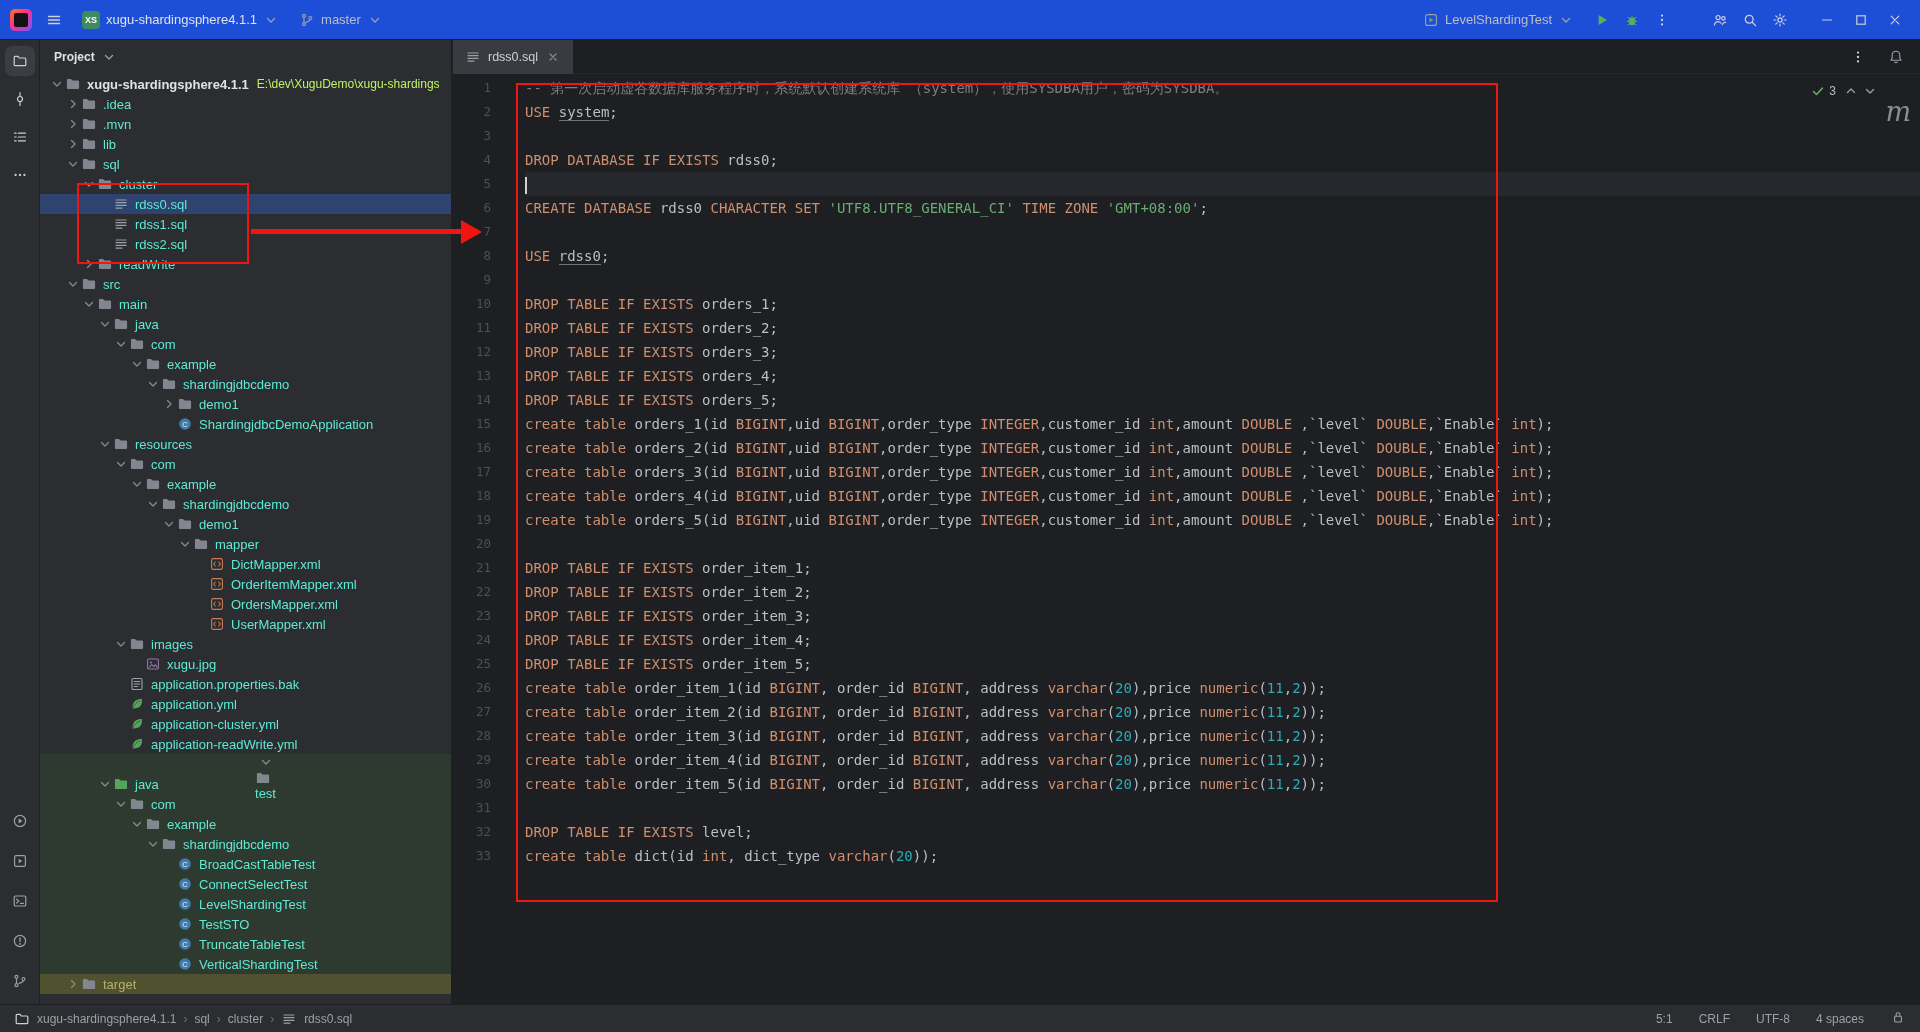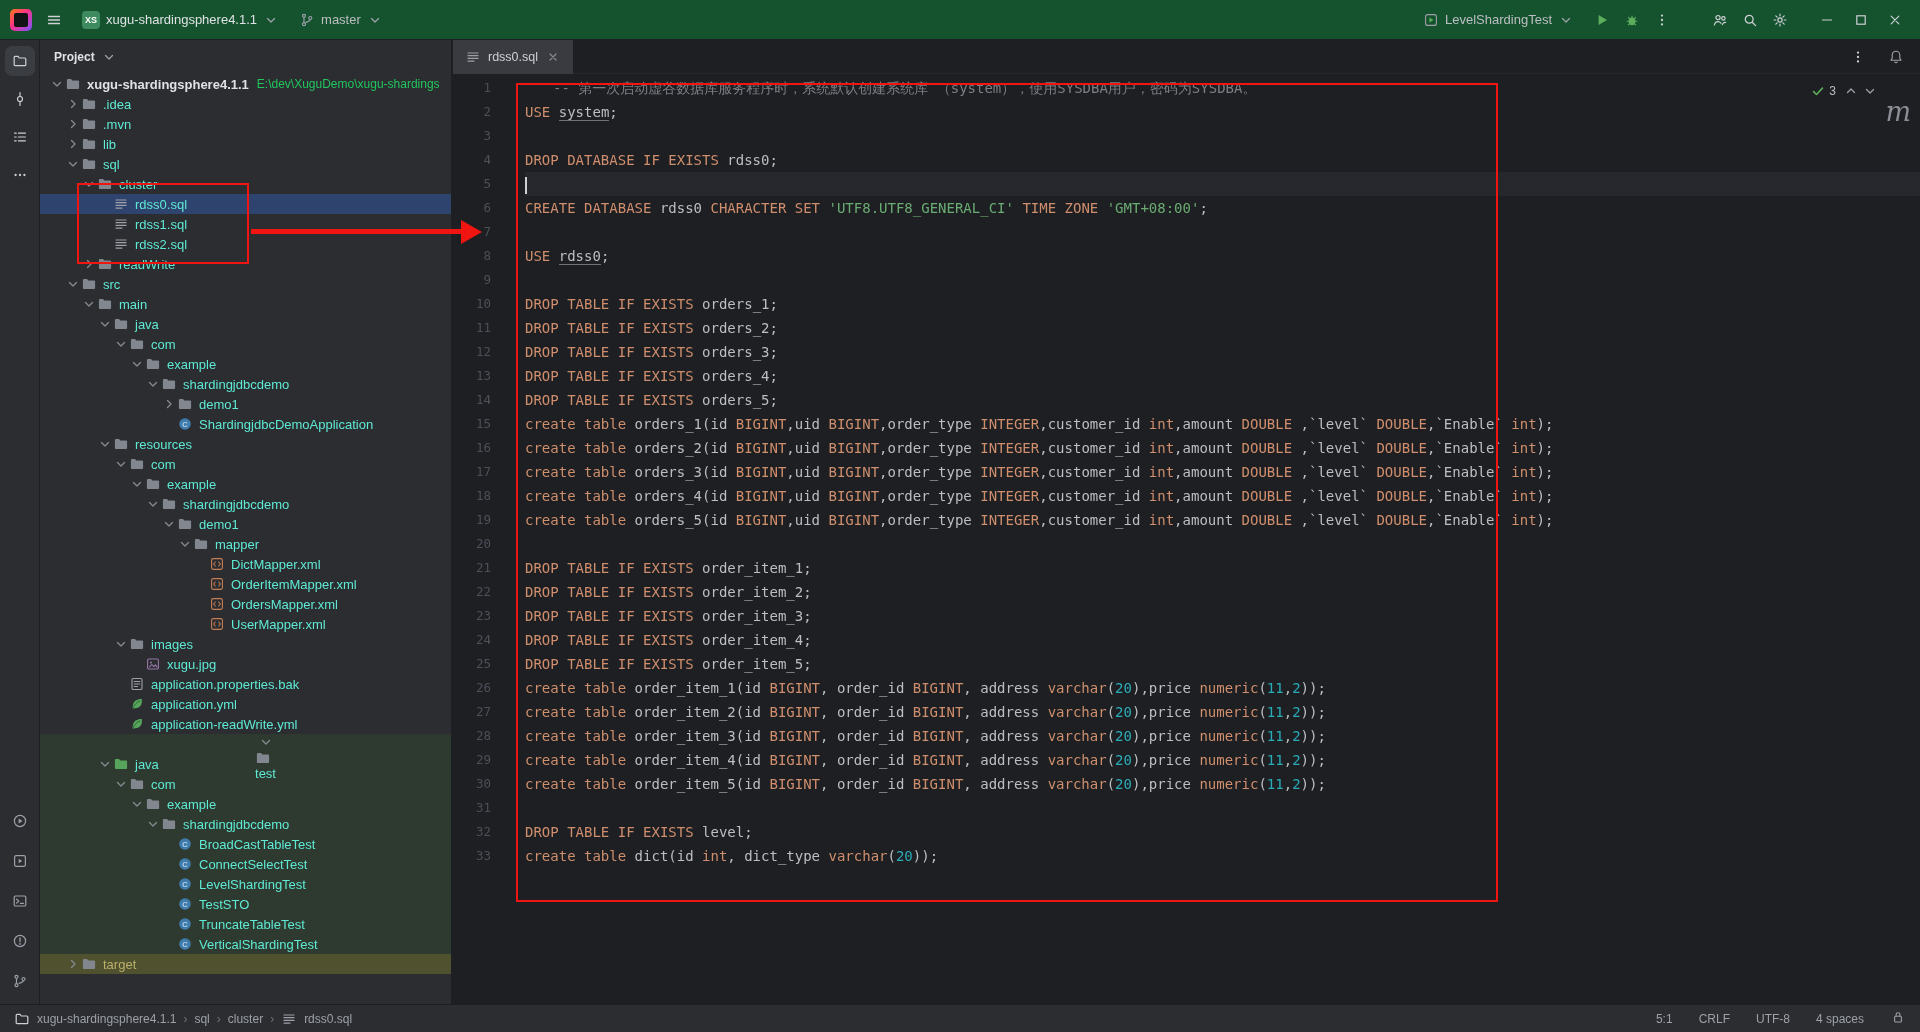--- a/index.html
+++ b/index.html
@@ -3,21 +3,21 @@
 <meta charset="utf-8">
 <style>
   * { box-sizing: border-box; margin: 0; padding: 0; }
   html,body { width:1920px; height:1032px; overflow:hidden; }
   body {
     background:#1e1f22; color:#bcbec4;
     font-family:"Liberation Sans", sans-serif; font-size:13px;
     position:relative;
   }
   
-  .titlebar{height:40px;background:#14532d;border-bottom:1px solid #1e1f22;
+  .titlebar{height:40px;background:#1d4ed8;border-bottom:1px solid #1e1f22;
     display:flex;align-items:center;justify-content:space-between;padding:0 10px;}
   .tb-left,.tb-right{display:flex;align-items:center;gap:8px;}
   .logo{width:22px;height:22px;border-radius:5px;position:relative;
     background:linear-gradient(135deg,#f97a12,#ff318c 45%,#7256ff);}
   .logo:after{content:"";position:absolute;inset:4px;background:#121314;border-radius:2px;}
   .icon{display:inline-flex;width:16px;height:16px;align-items:center;justify-content:center;flex:none;}
   .icon svg{display:block;}
   .icon-btn{width:28px;height:28px;border-radius:6px;display:flex;align-items:center;justify-content:center;cursor:default;}
   .chip{display:flex;align-items:center;gap:6px;padding:3px 6px;border-radius:6px;}
   .chip-badge{width:18px;height:18px;border-radius:4px;background:#3e8b5f;color:#fff;
@@ -44,39 +44,39 @@
   .tree{flex:1;overflow:hidden;font-size:13px;}
   .tree-row{height:20px;display:flex;align-items:center;white-space:nowrap;cursor:default;}
   .tree-row.selected{background:#2e436e;}
   .tree-row.scope-test{background:#2e3a2f;}
   .tree-row.scope-excluded{background:#50512f;}
   .tree-row.scope-excluded .tree-label{color:#b9b06a;}
   .chev{width:17px;flex:none;display:inline-flex;align-items:center;justify-content:center;}
   .tree-row .icon{margin-right:6px;}
   .tree-label{color:#5eead4;}
   .tree-label.bold{font-weight:bold;color:#dfe1e5;}
-  .tree-suffix{color:#22c55e;margin-left:8px;font-size:12px;}
+  .tree-suffix{color:#bef264;margin-left:8px;font-size:12px;}
   
   .editor-area{position:absolute;left:453px;top:40px;right:0;bottom:28px;display:flex;flex-direction:column;background:#1e1f22;}
   .tabbar{height:34px;flex:none;display:flex;align-items:center;background:#1e1f22;
     border-bottom:1px solid #26282b;position:relative;}
   .tab{height:34px;display:inline-flex;align-items:center;gap:7px;padding:0 12px;
     background:#393b40;color:#ced0d6;font-size:12.5px;}
   .tab .tab-close{opacity:.8;}
   .tabbar-right{position:absolute;right:10px;top:0;height:34px;display:flex;align-items:center;gap:10px;}
   .editor-body{flex:1;display:flex;position:relative;overflow:hidden;}
   .gutter{width:72px;flex:none;padding-top:2px;font-family:"DejaVu Sans Mono",monospace;
     font-size:12.5px;color:#4b5059;text-align:right;}
   .gutter .ln{height:24px;line-height:24px;padding-right:34px;}
   .code{flex:1;padding-top:2px;font-family:"DejaVu Sans Mono",monospace;font-size:14px;overflow:hidden;}
   .code-line{height:24px;line-height:24px;white-space:pre;}
   .caret-line{background:#26282e;}
   .caret{display:inline-block;width:2px;height:17px;background:#ced0d6;vertical-align:middle;}
   .tok-k{color:#cf8e6d;} .tok-p{color:#bcbec4;} .tok-s{color:#6aab73;}
-  .tok-n{color:#2aacb8;} .tok-c{color:#7a7e85;margin-left:28px;}
+  .tok-n{color:#2aacb8;} .tok-c{color:#7a7e85;}
   .tok-u{color:#bcbec4;border-bottom:1px solid #6f737a;}
   .inspections{position:absolute;top:9px;right:42px;display:flex;align-items:center;gap:3px;
     font-size:12px;color:#bcbec4;background:transparent;}
   .insp-count{margin-right:4px;}
   .m-glyph{position:absolute;top:22px;right:9px;font-family:"DejaVu Serif",serif;
     font-style:italic;font-size:27px;color:#8a8d93;}
   
   .statusbar{position:absolute;left:0;right:0;bottom:0;height:28px;background:#2b2d30;
     border-top:1px solid #1e1f22;display:flex;align-items:center;justify-content:space-between;
     padding:0 14px;font-size:12px;color:#9da0a8;}
@@ -693,20 +693,30 @@
       </div>
       <div class="tree-row" style="padding-left: 72px;">
         <span class="chev"></span>
         <span class="icon">
           <svg width="16" height="16" viewBox="0 0 16 16" fill="none" xmlns="http://www.w3.org/2000/svg">
             <path d="M12.8 3c-4.6-.2-8.2 1.9-9 6.4-.2 1-.2 2-.1 3 5 .5 8.5-1.7 9.1-5.6.2-1.3.2-2.6 0-3.8z" fill="#57A45C"></path>
             <path d="M4 12c1.5-3.6 3.9-5.9 7.2-7.3" stroke="#2f6b35" stroke-width="1"></path>
           </svg>
         </span>
         <span class="tree-label">application.yml</span>
+      </div>
+      <div class="tree-row" style="padding-left: 72px;">
+        <span class="chev"></span>
+        <span class="icon">
+          <svg width="16" height="16" viewBox="0 0 16 16" fill="none" xmlns="http://www.w3.org/2000/svg">
+            <path d="M12.8 3c-4.6-.2-8.2 1.9-9 6.4-.2 1-.2 2-.1 3 5 .5 8.5-1.7 9.1-5.6.2-1.3.2-2.6 0-3.8z" fill="#57A45C"></path>
+            <path d="M4 12c1.5-3.6 3.9-5.9 7.2-7.3" stroke="#2f6b35" stroke-width="1"></path>
+          </svg>
+        </span>
+        <span class="tree-label">application-cluster.yml</span>
       </div>
       <div class="tree-row" style="padding-left: 72px; text-align: center;">
         <span class="chev"></span>
         <span class="icon">
           <svg width="16" height="16" viewBox="0 0 16 16" fill="none" xmlns="http://www.w3.org/2000/svg">
             <path d="M12.8 3c-4.6-.2-8.2 1.9-9 6.4-.2 1-.2 2-.1 3 5 .5 8.5-1.7 9.1-5.6.2-1.3.2-2.6 0-3.8z" fill="#57A45C"></path>
             <path d="M4 12c1.5-3.6 3.9-5.9 7.2-7.3" stroke="#2f6b35" stroke-width="1"></path>
           </svg>
         </span>
         <span class="tree-label">application-readWrite.yml</span>

